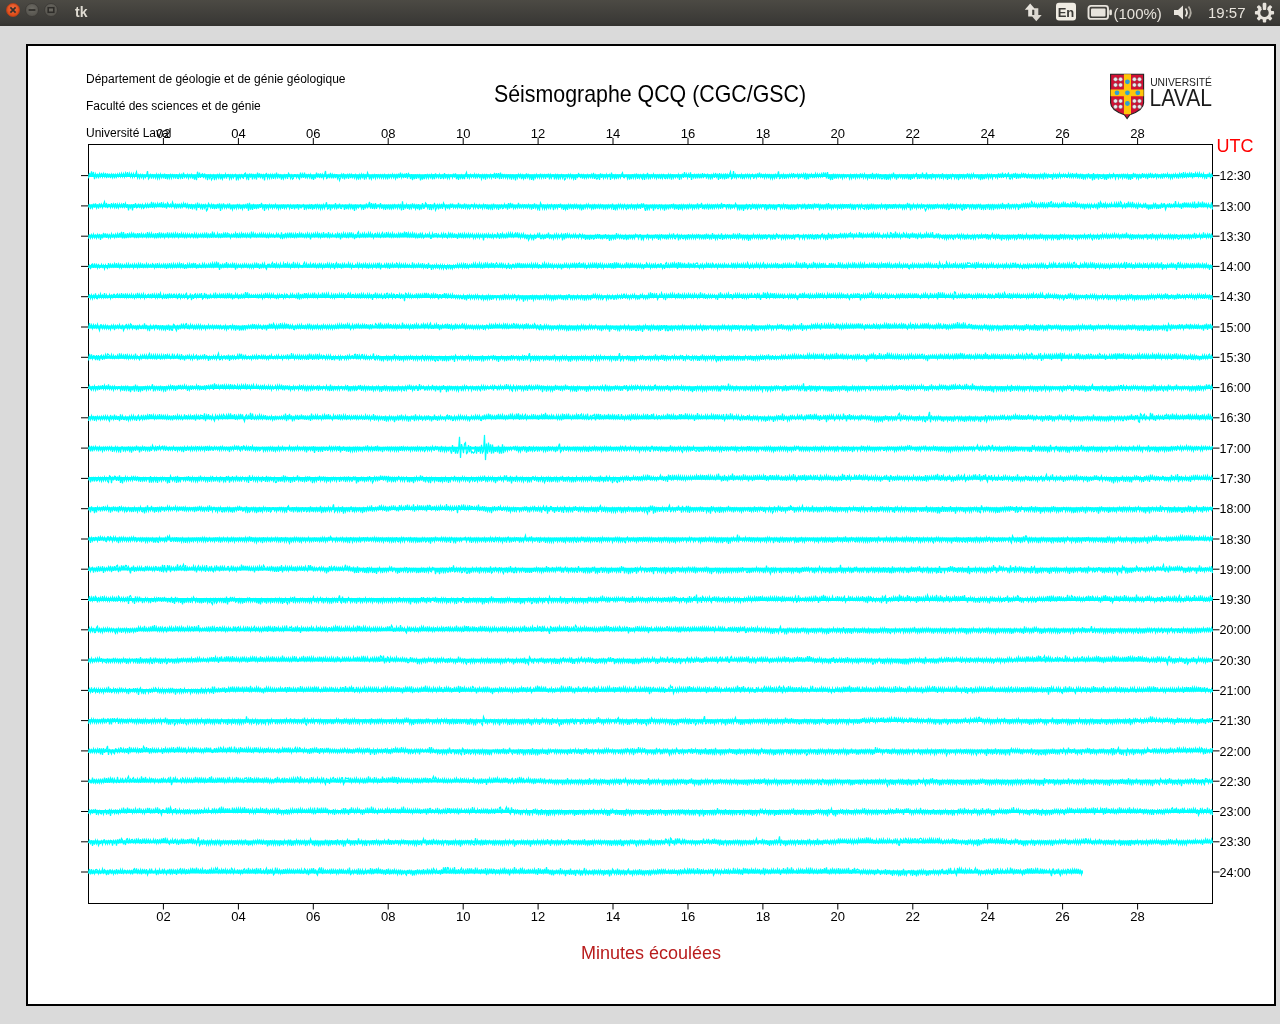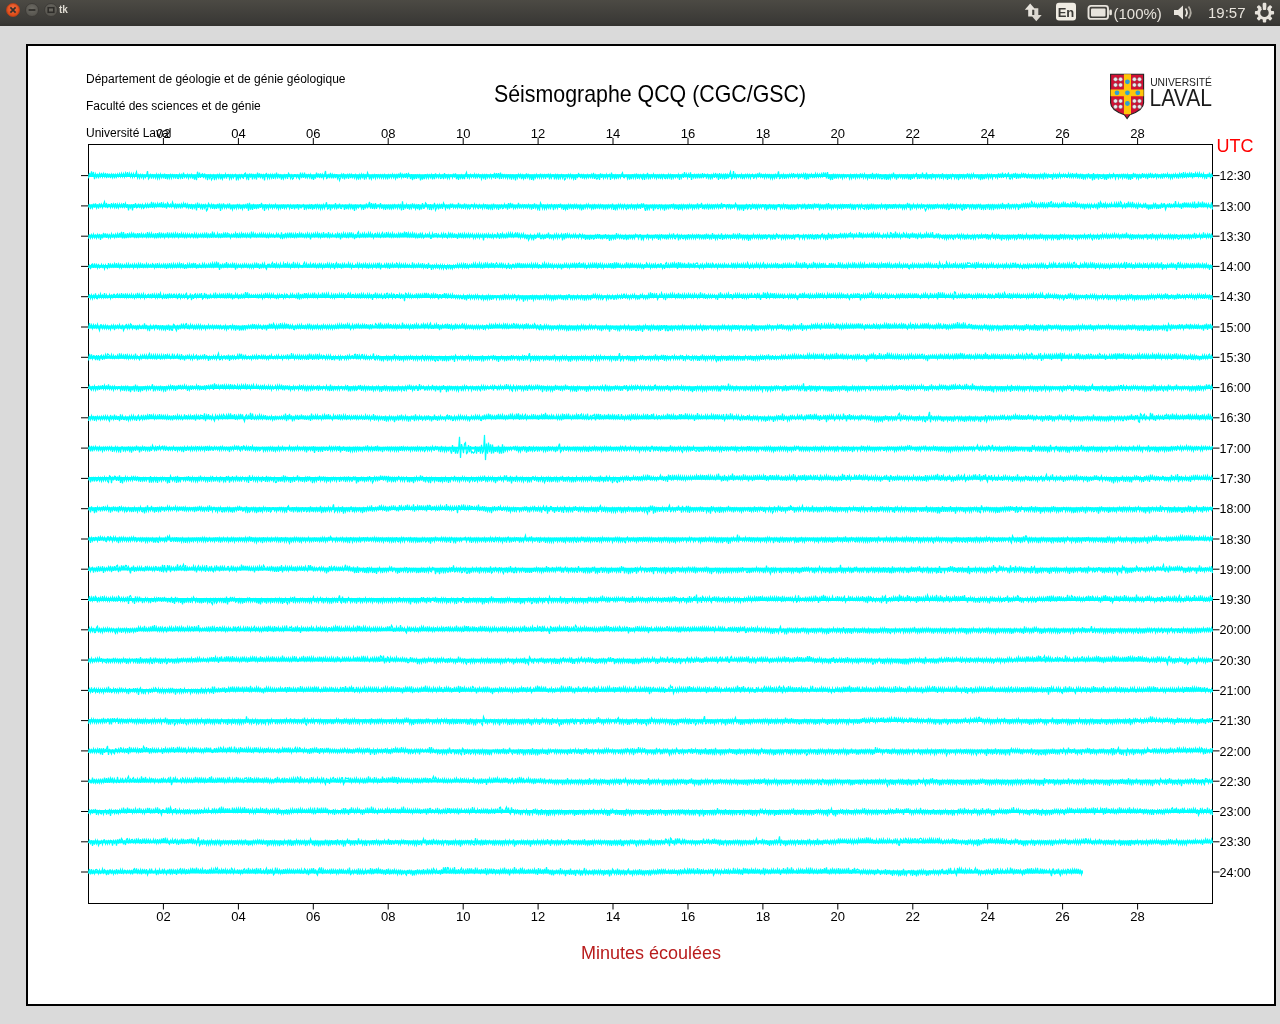--- a/index.html
+++ b/index.html
@@ -19,21 +19,21 @@
       <path d="M4.4 4.4 L9.6 9.6 M9.6 4.4 L4.4 9.6" stroke="#35302b" stroke-width="1.7"></path>
     </svg>
  <div class="btn" style="left:25px;background:radial-gradient(circle at 50% 40%,#6d6b64,#57554f 75%);border:1px solid #3e3c38;box-sizing:border-box"></div>
  <svg style="position:absolute;left:25px;top:3px" width="14" height="14">
       <path d="M3.6 7 h6.8" stroke="#2e2c29" stroke-width="1.7"></path>
     </svg>
  <div class="btn" style="left:44px;background:radial-gradient(circle at 50% 40%,#6d6b64,#57554f 75%);border:1px solid #3e3c38;box-sizing:border-box"></div>
  <svg style="position:absolute;left:44px;top:3px" width="14" height="14">
       <rect x="4.2" y="4.7" width="5.6" height="4.6" fill="none" stroke="#2e2c29" stroke-width="1.6"></rect>
     </svg>
- <div style="position:absolute;left:59px;top:4px;font-size:10px;font-weight:bold;color:#dfdbd2">tk</div>
+ <div style="position:absolute;left:75px;top:4px;font-size:14px;font-weight:bold;color:#dfdbd2">tk</div>
  <svg width="260" height="26" viewBox="0 0 260 26" style="position:absolute;right:3px;top:0">
 <g fill="#e7e3dc">
   <path d="M13.2 3.5 L18.6 9.8 H15.2 V16.5 H11.2 V9.8 H7.8 Z"></path>
   <path d="M19.3 21.2 L13.9 14.9 H17.3 V8.2 H21.3 V14.9 H24.7 Z" opacity="0.93"></path>
 </g>
 <rect x="39" y="2.8" width="20" height="17.6" rx="3" fill="#f0ece3"></rect>
 <text x="49" y="16.9" text-anchor="middle" font-size="13" font-weight="bold" fill="#3c3b37" font-family="Liberation Sans, sans-serif">En</text>
 <g>
  <rect x="71.5" y="5.9" width="19.5" height="13" rx="2.5" fill="none" stroke="#e7e3dc" stroke-width="1.9"></rect>
  <rect x="74" y="8.4" width="14.5" height="8" rx="1" fill="#e7e3dc"></rect>

